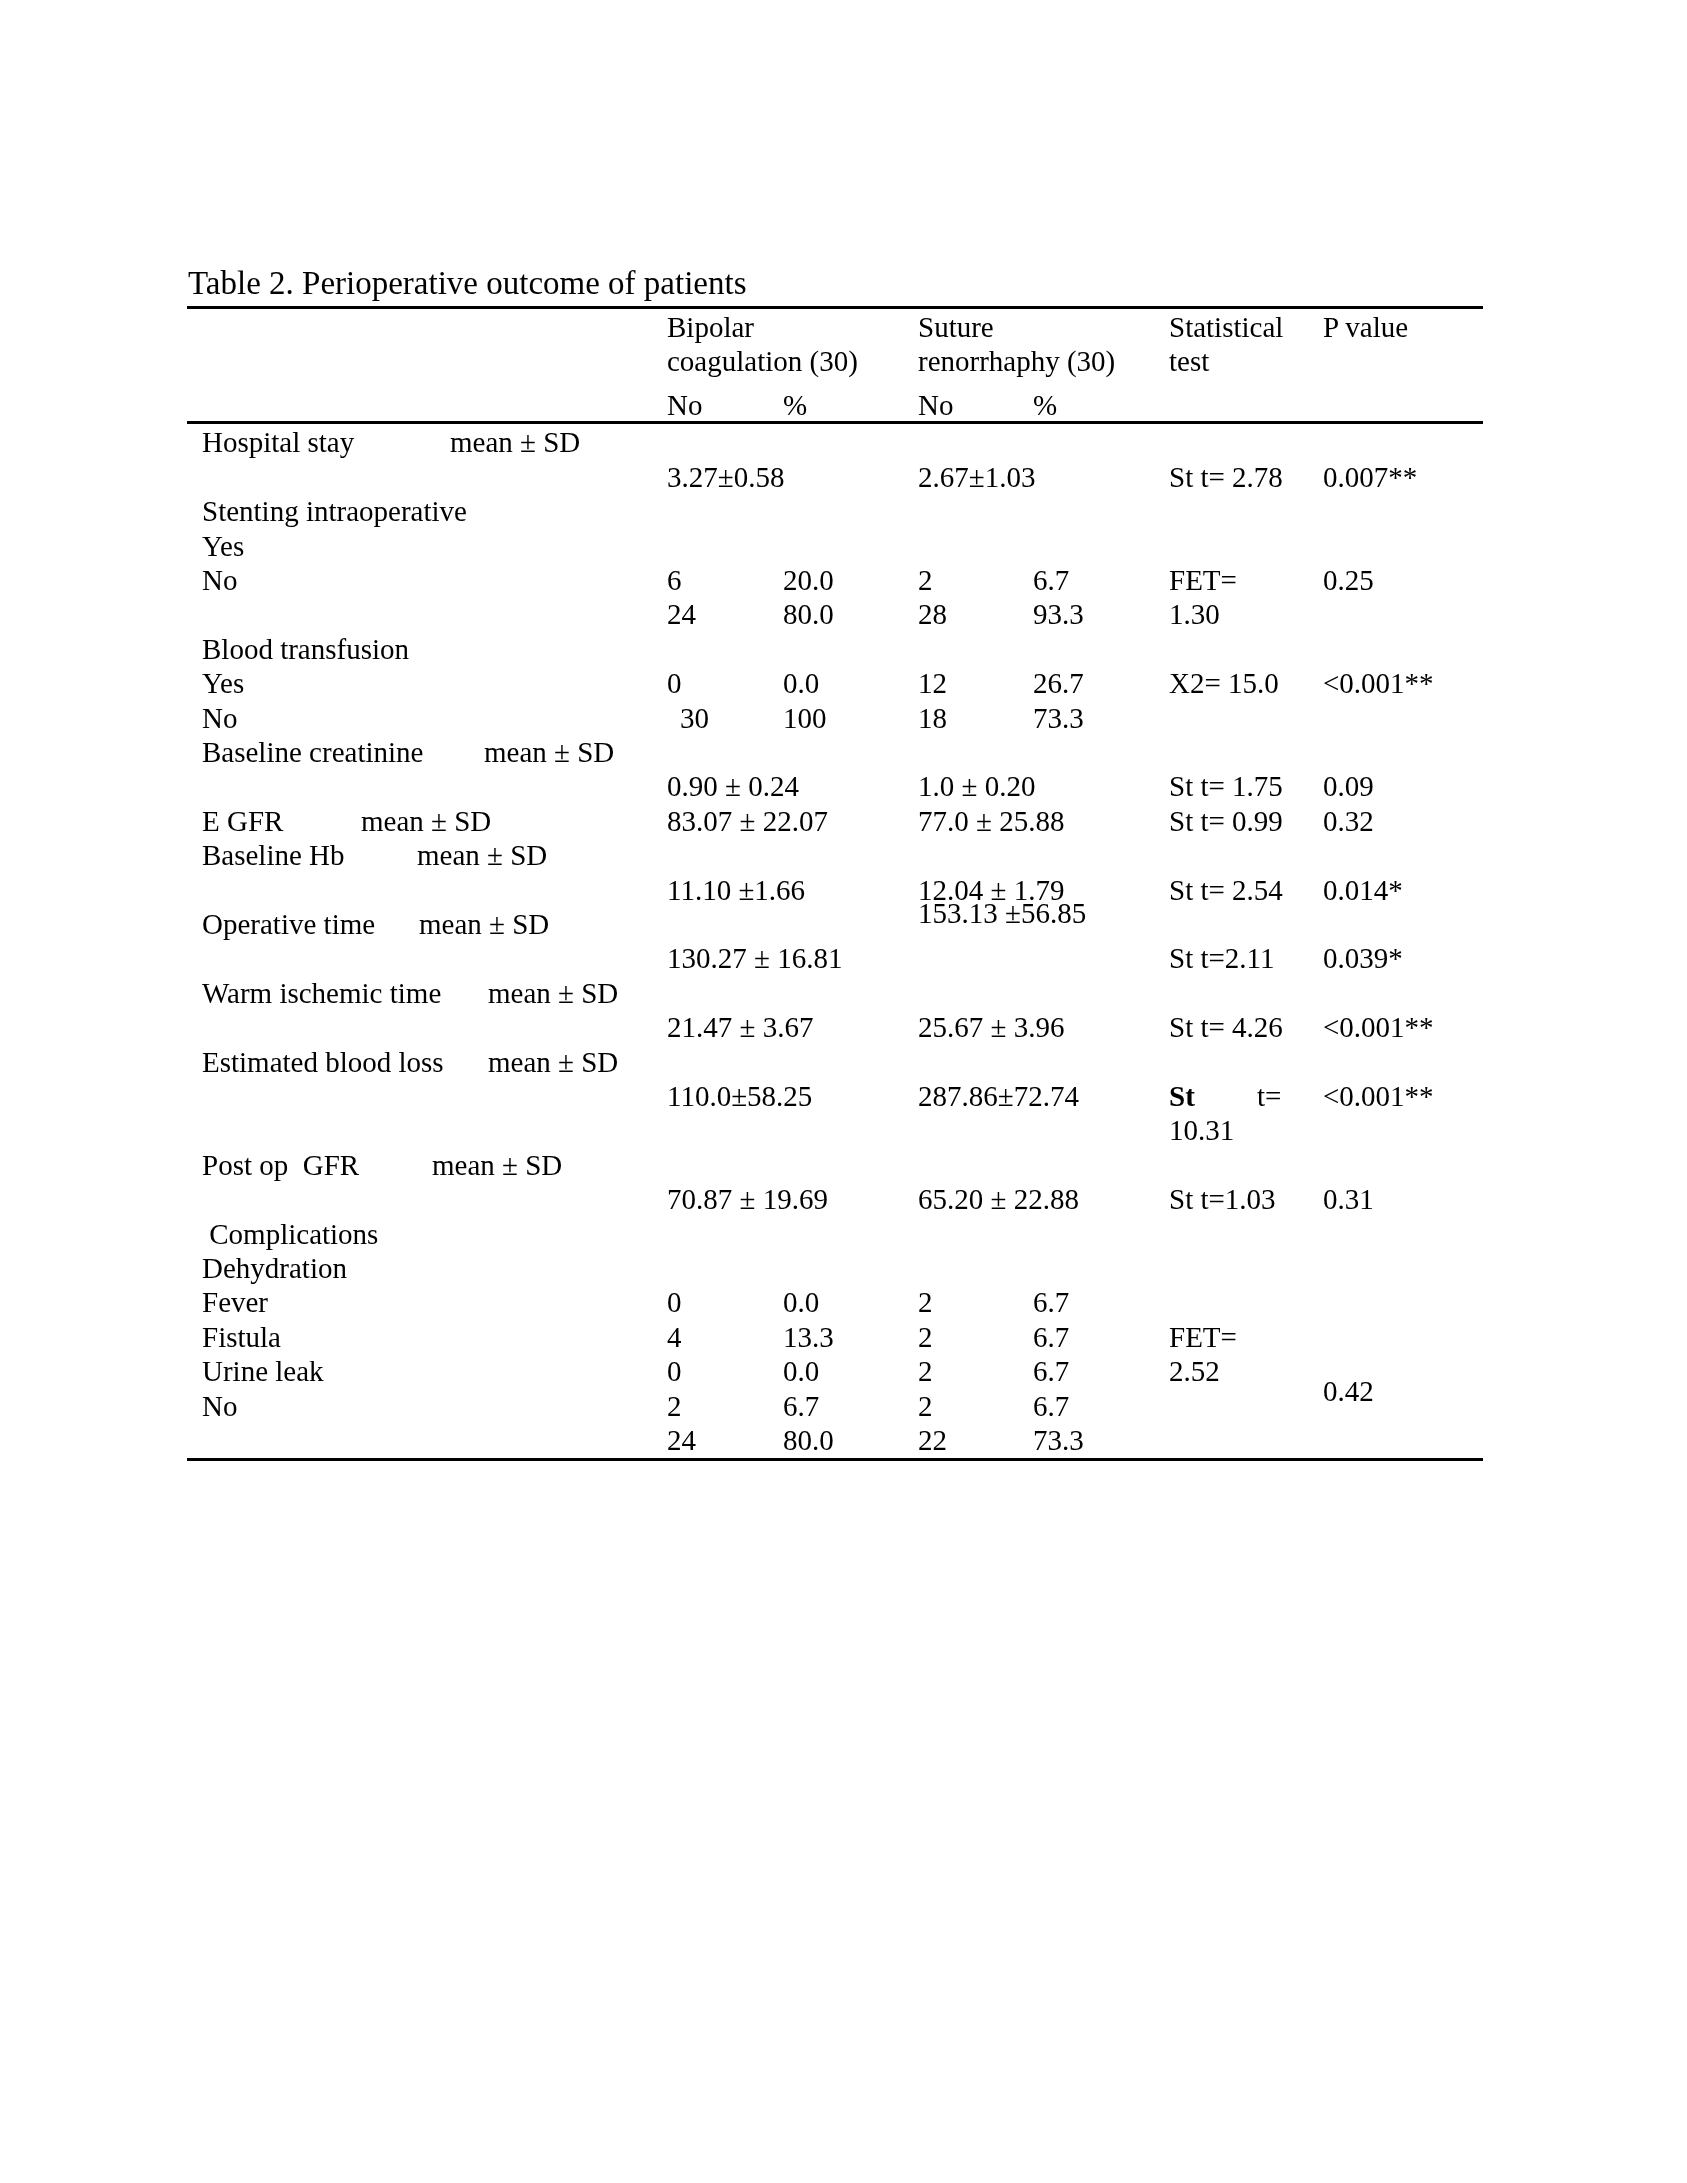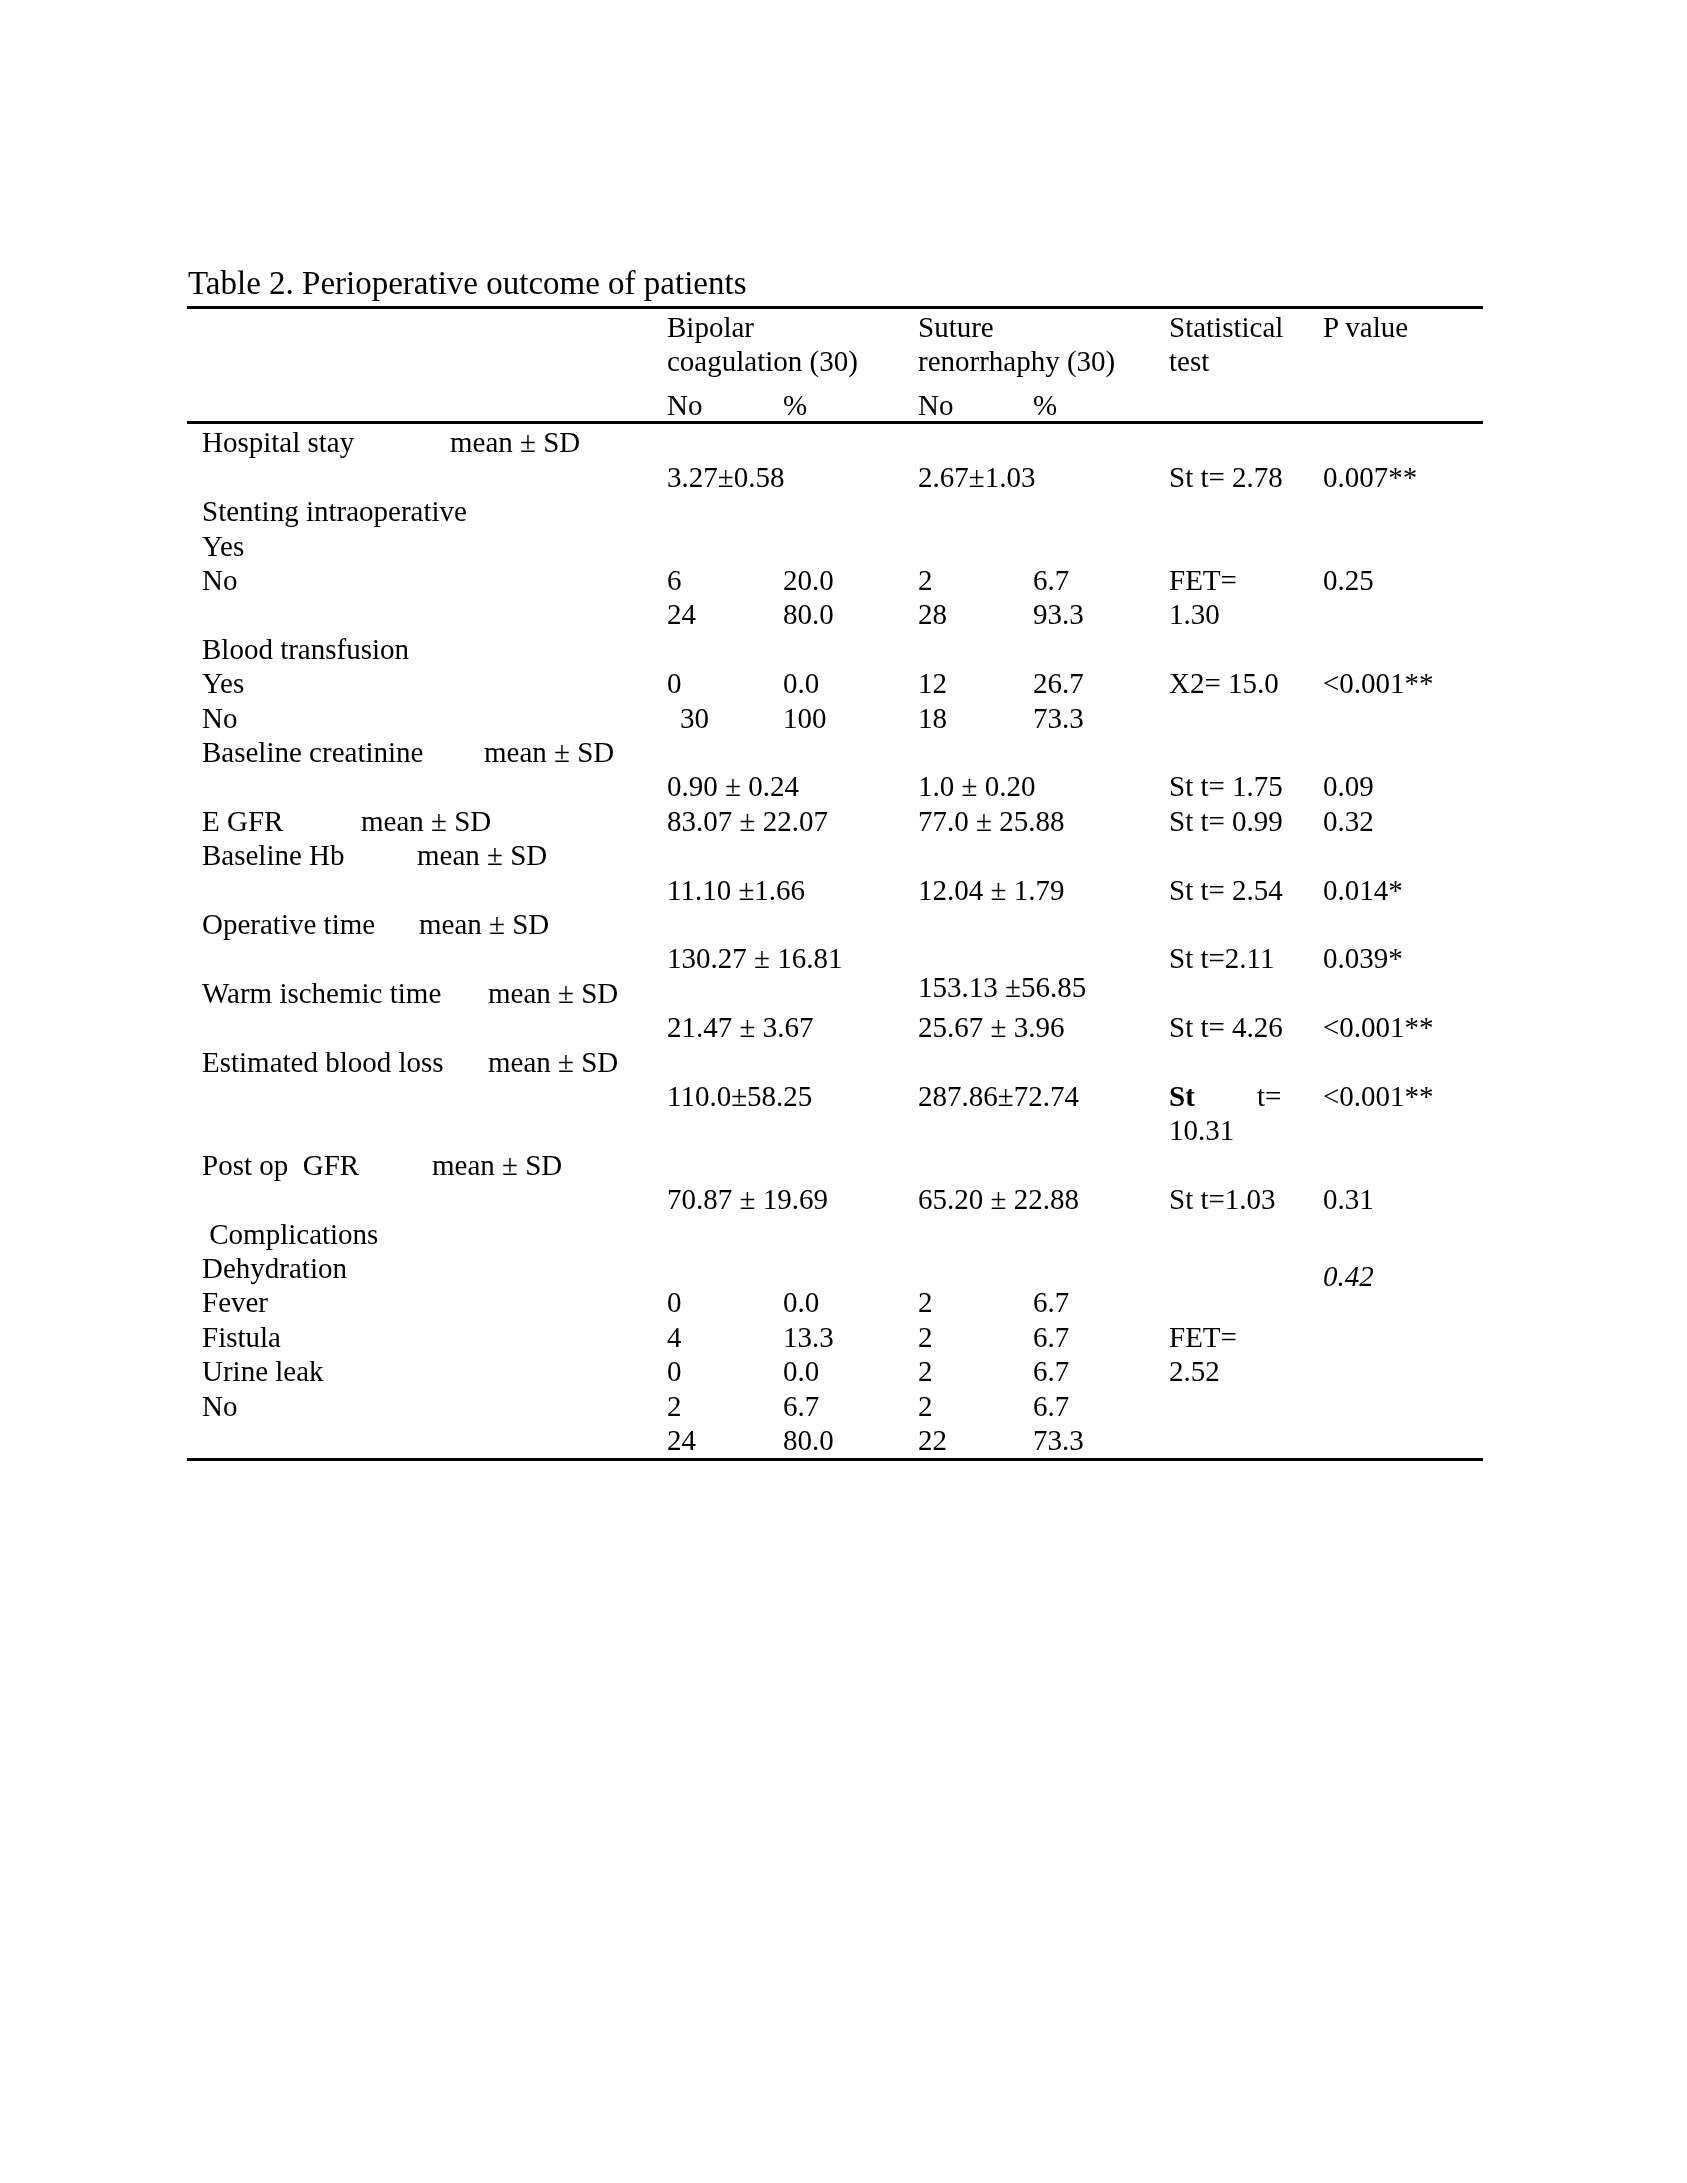--- a/index.html
+++ b/index.html
@@ -112,21 +112,21 @@
         <div class="t" style="left: 918px; top: 873px;">12.04 ± 1.79</div>
         <div class="t" style="left: 1169px; top: 873px;">St t= 2.54</div>
         <div class="t" style="left: 1323px; top: 873px;">0.014*</div>
       </div>
       <div>
         <div class="t" style="left: 202px; top: 907px;">Operative time</div>
         <div class="t" style="left: 419px; top: 907px;">mean ± SD</div>
       </div>
       <div>
         <div class="t" style="left: 667px; top: 941px;">130.27 ± 16.81</div>
-        <div class="t" style="left: 918px; top: 970px;">153.13 ±56.85</div>
+        <div class="t" style="left: 918px; top: 896px;">153.13 ±56.85</div>
         <div class="t" style="left: 1169px; top: 941px;">St t=2.11</div>
         <div class="t" style="left: 1323px; top: 941px;">0.039*</div>
       </div>
       <div>
         <div class="t" style="left: 202px; top: 976px;">Warm ischemic time</div>
         <div class="t" style="left: 488px; top: 976px;">mean ± SD</div>
       </div>
       <div>
         <div class="t" style="left: 667px; top: 1010px;">21.47 ± 3.67</div>
         <div class="t" style="left: 918px; top: 1010px;">25.67 ± 3.96</div>
@@ -170,21 +170,21 @@
         <div class="t" style="left: 918px; top: 1285px;">2</div>
         <div class="t" style="left: 1033px; top: 1285px;">6.7</div>
       </div>
       <div>
         <div class="t" style="left: 202px; top: 1320px;">Fistula</div>
         <div class="t" style="left: 667px; top: 1320px;">4</div>
         <div class="t" style="left: 783px; top: 1320px;">13.3</div>
         <div class="t" style="left: 918px; top: 1320px;">2</div>
         <div class="t" style="left: 1033px; top: 1320px;">6.7</div>
         <div class="t" style="left: 1169px; top: 1320px;">FET=</div>
-        <div class="t" style="left: 1323px; top: 1259px; font-style: italic;">0.42</div>
+        <div class="t" style="left: 1323px; top: 1374px;">0.42</div>
       </div>
       <div>
         <div class="t" style="left: 202px; top: 1354px;">Urine leak</div>
         <div class="t" style="left: 667px; top: 1354px;">0</div>
         <div class="t" style="left: 783px; top: 1354px;">0.0</div>
         <div class="t" style="left: 918px; top: 1354px;">2</div>
         <div class="t" style="left: 1033px; top: 1354px;">6.7</div>
         <div class="t" style="left: 1169px; top: 1354px;">2.52</div>
       </div>
       <div>

